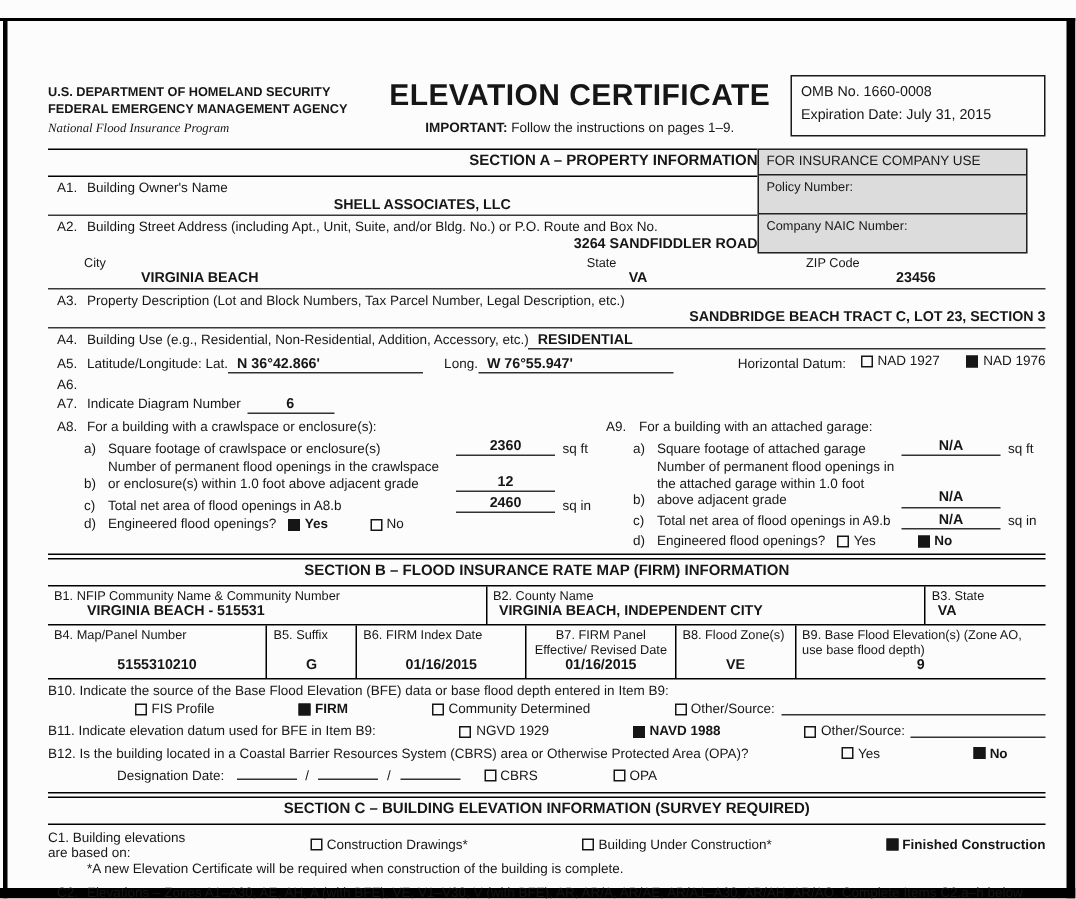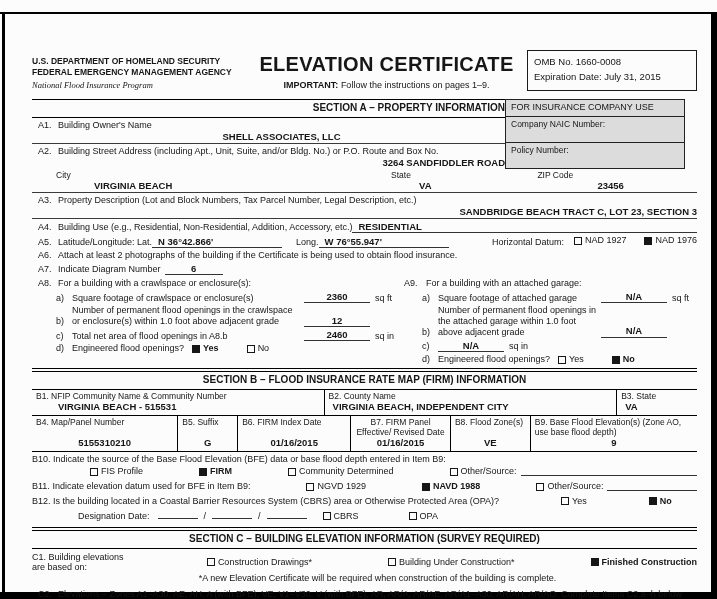--- a/index.html
+++ b/index.html
@@ -129,22 +129,22 @@
       <div class="frow narrow">
         <span class="fnum">A2.</span>
         <div style="flex:1">
           <div>Building Street Address (including Apt., Unit, Suite, and/or Bldg. No.) or P.O. Route and Box No.</div>
           <div class="vline-ind">3264 SANDFIDDLER ROAD</div>
         </div>
       </div>
 
       <div class="ins-box">
         <div class="ins-title">FOR INSURANCE COMPANY USE</div>
+        <div class="ins-cell">Policy Number:</div>
         <div class="ins-cell">Company NAIC Number:</div>
-        <div class="ins-cell">Policy Number:</div>
       </div>
     </div>
 
     <div class="city-row">
       <div class="city-col" style="width:54%; padding-left:24px;justify-content:flex-end;">
         <span class="ccl">City</span>
         <span class="ccv" style="padding-left:38px;">VIRGINIA BEACH</span>
       </div>
       <div class="city-col" style="width:22%;">
         <span class="ccl">State</span>
@@ -182,21 +182,20 @@
         <span>NAD 1927</span>
       </span>
       <span class="opt">
         <span class="cb filled"></span>
         <span>NAD 1976</span>
       </span>
     </div>
 
     <div class="inline-row">
       <span class="fnum">A6.</span>
-      <span>Attach at least 2 photographs of the building if the Certificate is being used to obtain flood insurance.</span>
     </div>
 
     <div class="inline-row">
       <span class="fnum">A7.</span>
       <span>Indicate Diagram Number</span>
       <span class="uval" style="width:58px; margin-left:4px;">6</span>
     </div>
 
     <div class="a89">
       <div class="a89-left">
@@ -250,20 +249,21 @@
           <span class="iunit">sq ft</span>
         </div>
         <div class="itm">
           <span class="inum" style="margin-left:18px;">b)</span>
           <span class="itxt">Number of permanent flood openings in the attached garage within 1.0 foot above adjacent grade</span>
           <span class="ival">N/A</span>
           <span class="iunit"></span>
         </div>
         <div class="itm">
           <span class="inum" style="margin-left:18px;">c)</span>
+          <span class="itxt">Total net area of flood openings in A9.b</span>
           <span class="ival">N/A</span>
           <span class="iunit">sq in</span>
         </div>
         <div class="itm">
           <span class="inum" style="margin-left:18px;">d)</span>
           <span>Engineered flood openings?</span>
           <span class="dopts">
             <span class="opt">
               <span class="cb"></span>
               <span>Yes</span>
@@ -417,21 +417,21 @@
         </span>
         <span class="opt">
           <span class="cb"></span>
           <span>Building Under Construction*</span>
         </span>
         <span class="opt">
           <span class="cb filled"></span>
           <span class="b">Finished Construction</span>
         </span>
       </div>
-      <div style="padding-left:26px;text-align:center;">*A new Elevation Certificate will be required when construction of the building is complete.</div>
+      <div style="padding-left:26px;">*A new Elevation Certificate will be required when construction of the building is complete.</div>
     </div>
 
     <div class="inline-row" style="align-items:flex-start; padding-top:5px;">
       <span class="fnum">C2.</span>
       <span style="flex:1;">Elevations – Zones A1–A30, AE, AH, A (with BFE), VE, V1–V30, V (with BFE), AR, AR/A, AR/AE, AR/A1–A30, AR/AH, AR/AO. Complete Items C2.a–h below according to the building diagram specified in Item A7. In Puerto Rico only, enter meters.</span>
     </div>
 
   </div>
 </div>
 

